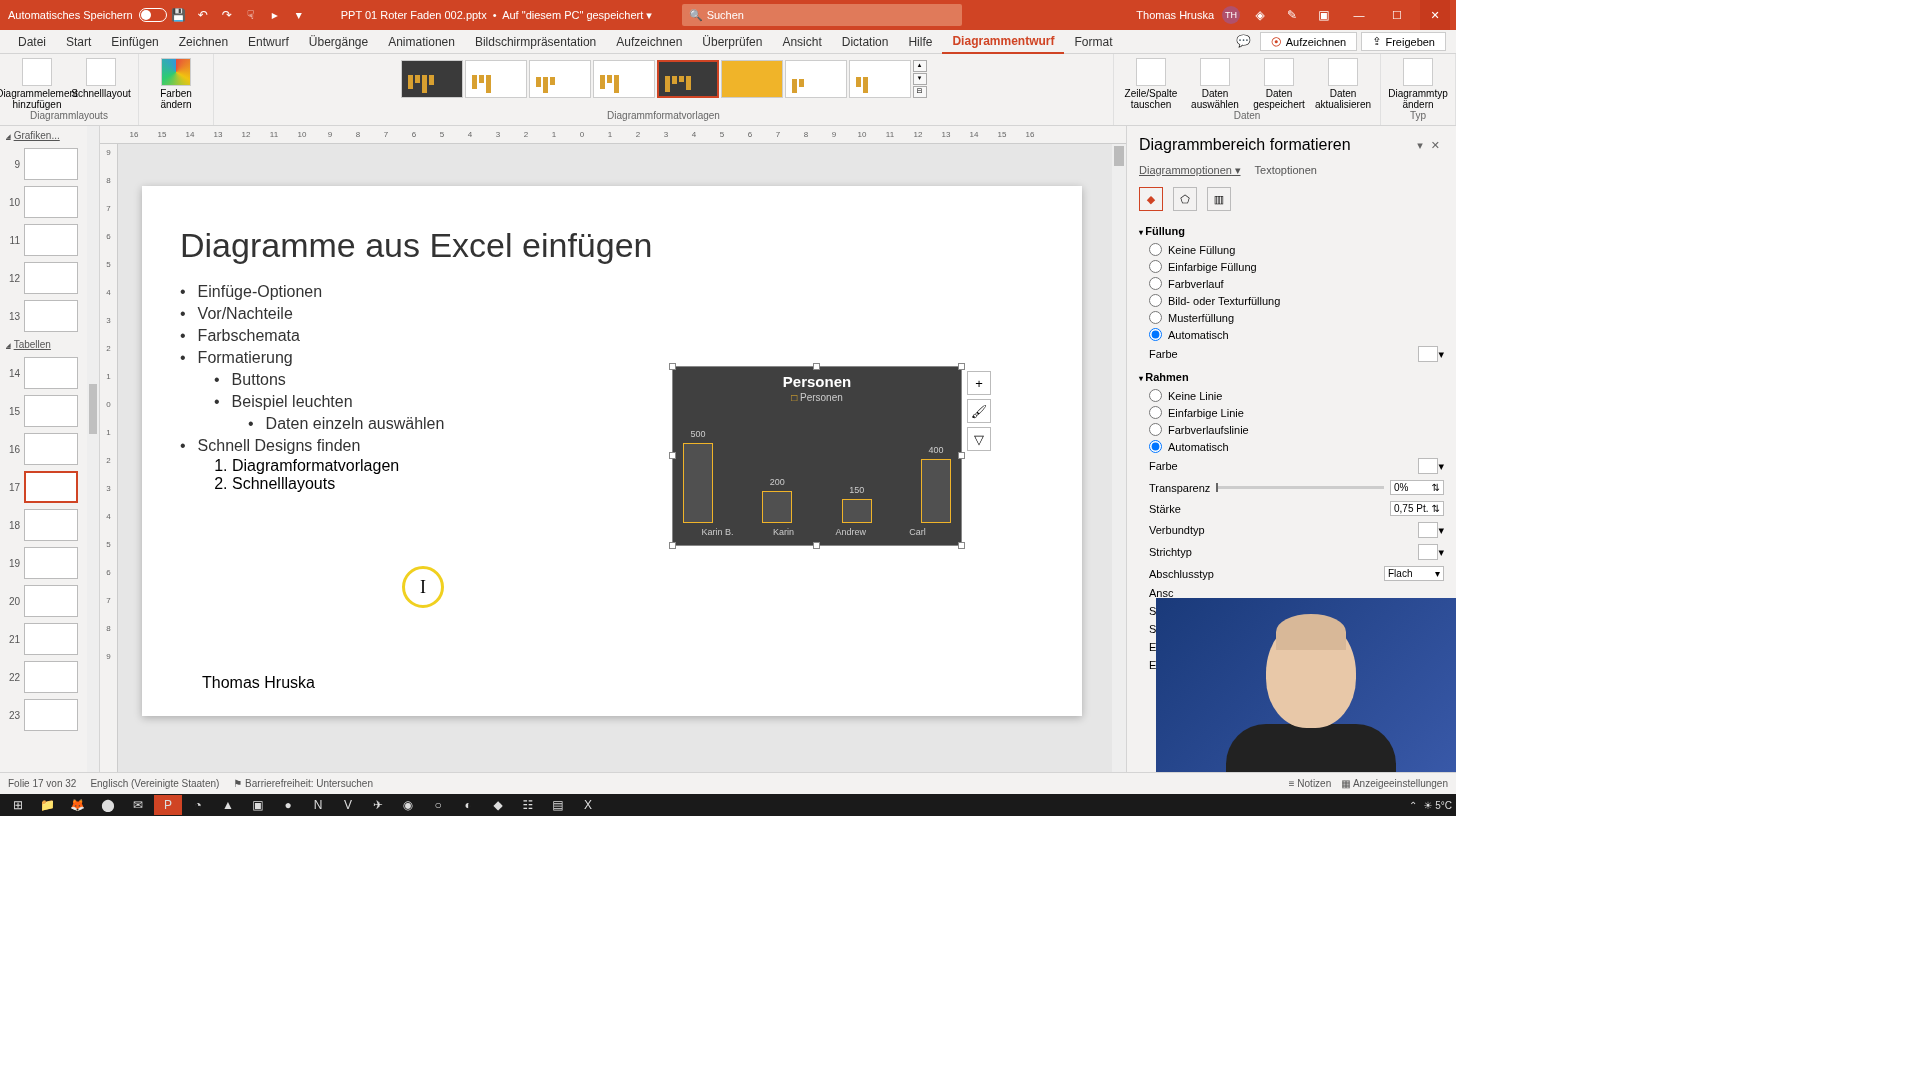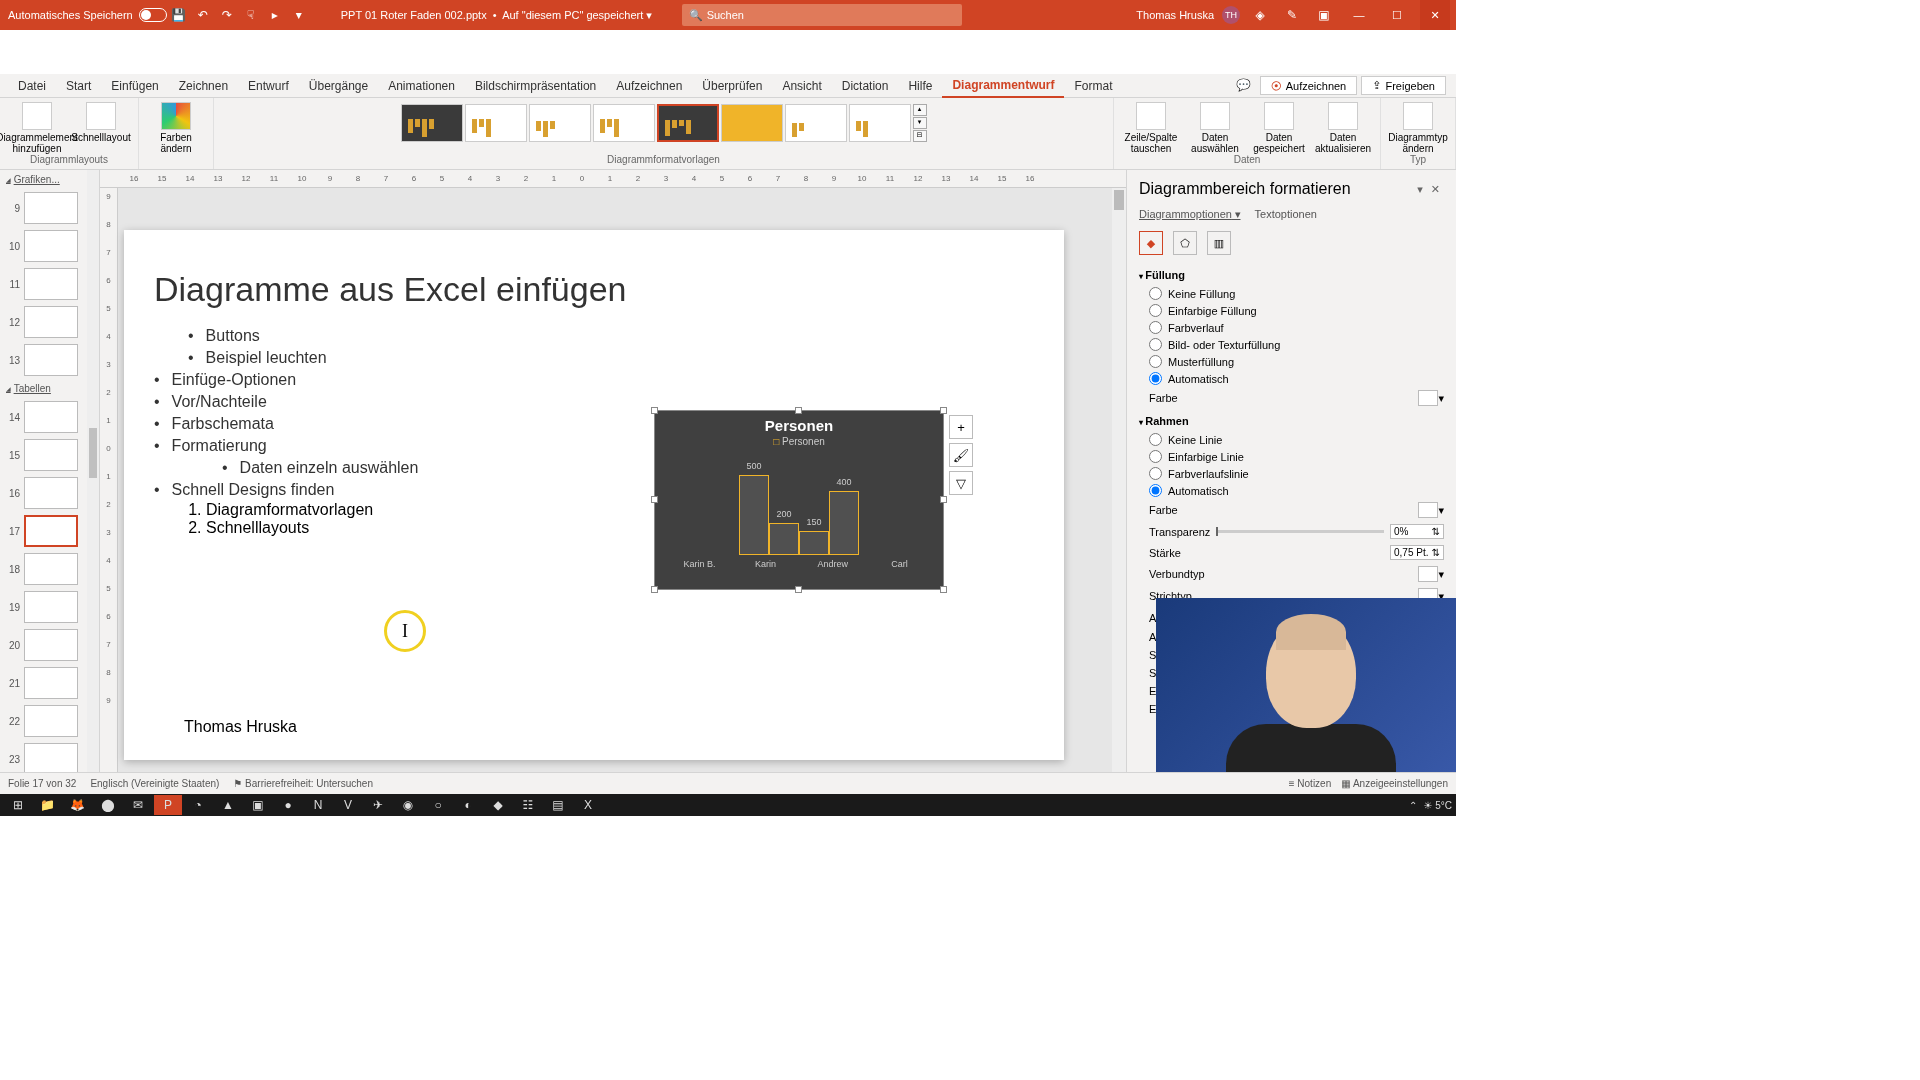--- a/index.html
+++ b/index.html
@@ -14,21 +14,21 @@
 .titlebar .title { margin-left:30px; }
 .titlebar .search { margin-left:30px; background:#e07a5a; height:22px; width:280px; display:flex; align-items:center; padding:0 8px; border-radius:2px; }
 .titlebar .search input { background:transparent; border:none; color:#fff; outline:none; font-size:11px; width:100%; }
 .titlebar .search input::placeholder { color:#fff; }
 .titlebar .right { margin-left:auto; display:flex; align-items:center; gap:8px; padding-right:6px; }
 .avatar { width:18px; height:18px; border-radius:50%; background:#b0506c; display:flex; align-items:center; justify-content:center; font-size:9px; }
 .winbtn { width:30px; height:30px; display:flex; align-items:center; justify-content:center; }
 .winbtn.close { background:#c73a1d; }
 
 
-.ribbontabs { height:24px; background:#f3f2f1; display:flex; align-items:center; font-size:12px; padding-left:8px; border-bottom:1px solid #d4d4d4;margin-top:44px; }
+.ribbontabs { height:24px; background:#f3f2f1; display:flex; align-items:center; font-size:12px; padding-left:8px; border-bottom:1px solid #d4d4d4; }
 .ribbontabs .tab { padding:4px 10px; cursor:pointer; color:#333; }
 .ribbontabs .tab.active { color:#d04424; border-bottom:2px solid #d04424; font-weight:600; }
 .ribbontabs .rightbtns { margin-left:auto; display:flex; gap:4px; padding-right:10px; }
 .rbtn { border:1px solid #ccc; padding:2px 10px; font-size:11px; display:flex; align-items:center; gap:4px; background:#fff; cursor:pointer; }
 
 
 .ribbon { height:72px; background:#f3f2f1; display:flex; border-bottom:1px solid #d4d4d4; }
 .rgroup { display:flex; flex-direction:column; align-items:center; padding:2px 6px; border-right:1px solid #e0e0e0; }
 .rgroup .items { display:flex; gap:2px; flex:1; align-items:flex-start; }
 .rgroup .lbl { font-size:10px; color:#666; padding-bottom:2px; }
@@ -54,37 +54,37 @@
 .thumb.active .mini { border:2px solid #d04424; }
 .tscroll { position:absolute; right:0; top:0; bottom:0; width:12px; background:#eee; }
 .tscroll .th { position:absolute; left:2px; right:2px; top:40%; height:50px; background:#c0c0c0; }
 
 
 .canvaswrap { flex:1; background:#e6e6e6; position:relative; overflow:hidden; }
 .hruler { height:18px; background:#f3f2f1; border-bottom:1px solid #ccc; font-size:8px; display:flex; align-items:center; overflow:hidden; padding-left:20px; color:#666; }
 .hruler span { display:inline-block; width:28px; text-align:center; }
 .vruler { position:absolute; left:0; top:18px; bottom:0; width:18px; background:#f3f2f1; border-right:1px solid #ccc; font-size:8px; color:#666; display:flex; flex-direction:column; align-items:center; padding-top:4px; }
 .vruler span { height:28px; }
-.slide { position:absolute; left:24px; top:60px; width:940px; height:530px; background:#fff; box-shadow:0 2px 8px rgba(0,0,0,0.25); padding:40px 30px; }
+.slide { position:absolute; left:42px; top:60px; width:940px; height:530px; background:#fff; box-shadow:0 2px 8px rgba(0,0,0,0.25); padding:40px 38px; }
 .slide h1 { font-size:34px; font-weight:400; color:#333; margin-bottom:16px; }
 .slide ul { list-style:none; font-size:16px; color:#333; }
 .slide ul li { padding:2px 0; }
 .slide ul li::before { content:"•"; margin-right:12px; }
 .slide ol { margin-left:52px; font-size:16px; }
 .slide .author { position:absolute; bottom:24px; left:60px; font-size:16px; }
 
 .highlight { position:absolute; left:260px; top:380px; width:42px; height:42px; border:3px solid #f0d020; border-radius:50%; display:flex; align-items:center; justify-content:center; font-family:serif; font-size:18px; }
 
 
 .chartbox { position:absolute; right:120px; top:180px; width:290px; height:180px; background:#404040; border:1px solid #888; }
 .chartbox .handles div { position:absolute; width:7px; height:7px; background:#fff; border:1px solid #888; }
 .chartbox .ct { color:#fff; text-align:center; font-size:15px; font-weight:600; padding-top:6px; }
 .chartbox .leg { text-align:center; font-size:10px; color:#ccc; margin-top:2px; }
 .chartbox .leg::before { content:"□ "; color:#f0b429; }
-.bars { display:flex; justify-content:center; align-items:flex-end; height:100px; padding:0 10px; margin-top:8px; }
+.bars { display:flex; justify-content:space-between; align-items:flex-end; height:100px; padding:0 10px; margin-top:20px; }
 .bar { width:30px; background:#505050; border:1.5px solid #f0b429; position:relative; }
 .bar .val { position:absolute; top:-15px; width:100%; text-align:center; font-size:9px; color:#ccc; }
 .names { display:flex; justify-content:space-around; padding:0 10px; font-size:9px; color:#ccc; margin-top:4px; }
 .names span { width:30px; text-align:center; white-space:nowrap; }
 .chartbtns { position:absolute; right:-30px; top:4px; display:flex; flex-direction:column; gap:4px; }
 .chartbtns div { width:24px; height:24px; background:#fff; border:1px solid #bbb; display:flex; align-items:center; justify-content:center; font-size:13px; cursor:pointer; }
 .cscroll { position:absolute; right:0; top:18px; bottom:0; width:14px; background:#eee; }
 .cscroll .th { position:absolute; top:2px; height:20px; left:2px; right:2px; background:#bbb; }
 
 
@@ -434,29 +434,29 @@
         <span>3</span>
         <span>4</span>
         <span>5</span>
         <span>6</span>
         <span>7</span>
         <span>8</span>
         <span>9</span>
       </div>
     <div class="slide">
       <h1>Diagramme aus Excel einfügen</h1>
-      <ul style="margin-left:34px">
-        <li>Buttons</li>
-        <li>Beispiel leuchten</li>
-      </ul>
       <ul>
         <li>Einfüge-Optionen</li>
         <li>Vor/Nachteile</li>
         <li>Farbschemata</li>
         <li>Formatierung</li>
+      </ul>
+      <ul style="margin-left:34px">
+        <li>Buttons</li>
+        <li>Beispiel leuchten</li>
       </ul>
       <ul style="margin-left:68px">
         <li>Daten einzeln auswählen</li>
       </ul>
       <ul>
         <li>Schnell Designs finden</li>
       </ul>
       <ol>
         <li>Diagramformatvorlagen</li>
         <li>Schnelllayouts</li>

